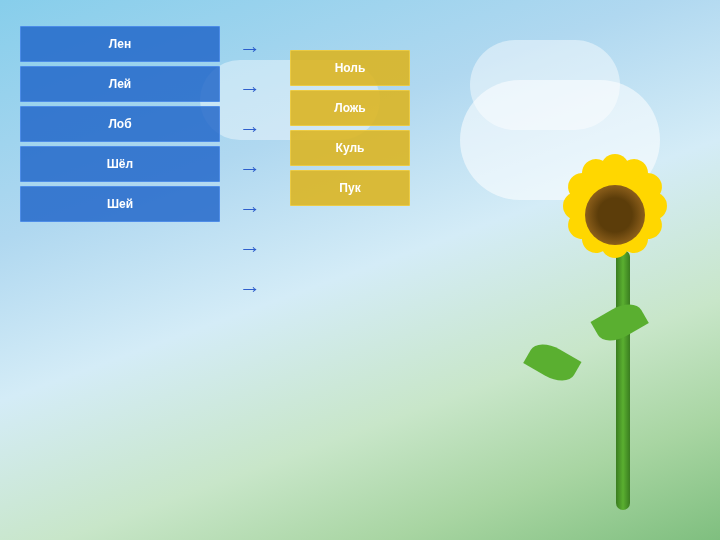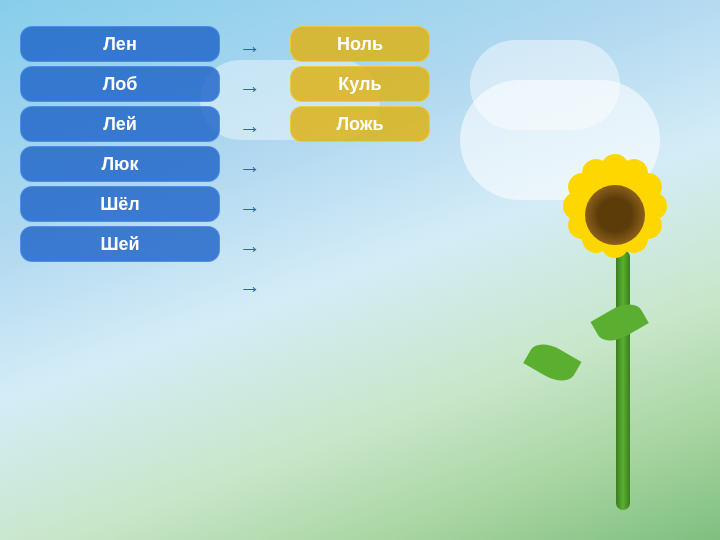--- a/index.html
+++ b/index.html
@@ -93,31 +93,32 @@
       flex-direction: column;
       gap: 4px;
       width: 60px;
       padding-top: 2px;
     }
 
     .right-column {
       display: flex;
       flex-direction: column;
       gap: 4px;
-      width: 140px;
+      width: 120px;
       margin-left: 10px;
+      margin-top: 24px;
     }
 
     .word-btn {
       display: flex;
       align-items: center;
       justify-content: center;
       height: 36px;
-      border-radius: 12px;
-      font-size: 18px;
+      border-radius: 1px;
+      font-size: 12px;
       font-weight: 600;
       color: white;
       cursor: pointer;
       border: none;
     }
 
     .btn-blue {
       background: rgba(30, 100, 200, 0.82);
       border: 1px solid rgba(100, 160, 255, 0.5);
     }
@@ -229,34 +230,34 @@
   </div>
 </div>
 
 <div class="content">
   <h1 class="title"></h1>
   <p class="description"></p>
 
   <div class="columns-container">
     <div class="left-column" id="left-col">
         <button class="word-btn btn-blue">Лен</button>
+        <button class="word-btn btn-blue">Лей</button>
         <button class="word-btn btn-blue">Лоб</button>
-        <button class="word-btn btn-blue">Лей</button>
-        <button class="word-btn btn-blue">Люк</button>
         <button class="word-btn btn-blue">Шёл</button>
         <button class="word-btn btn-blue">Шей</button>
       </div>
     <div class="arrows-column" id="arrows-col">
         <div class="arrow-row">→</div>
         <div class="arrow-row">→</div>
         <div class="arrow-row">→</div>
         <div class="arrow-row">→</div>
         <div class="arrow-row">→</div>
         <div class="arrow-row">→</div>
         <div class="arrow-row">→</div>
       </div>
     <div class="right-column" id="right-col">
         <button class="word-btn btn-gold">Ноль</button>
+        <button class="word-btn btn-gold">Ложь</button>
         <button class="word-btn btn-gold">Куль</button>
-        <button class="word-btn btn-gold">Ложь</button>
+        <button class="word-btn btn-gold">Пук</button>
       </div>
   </div>
 </div>
 
 </body></html>

